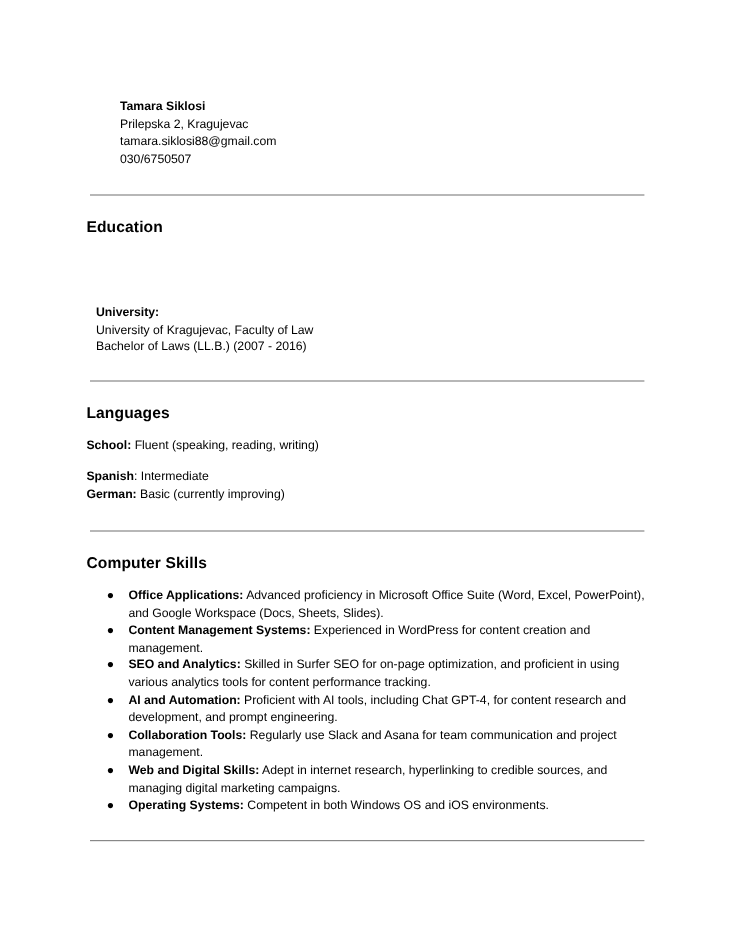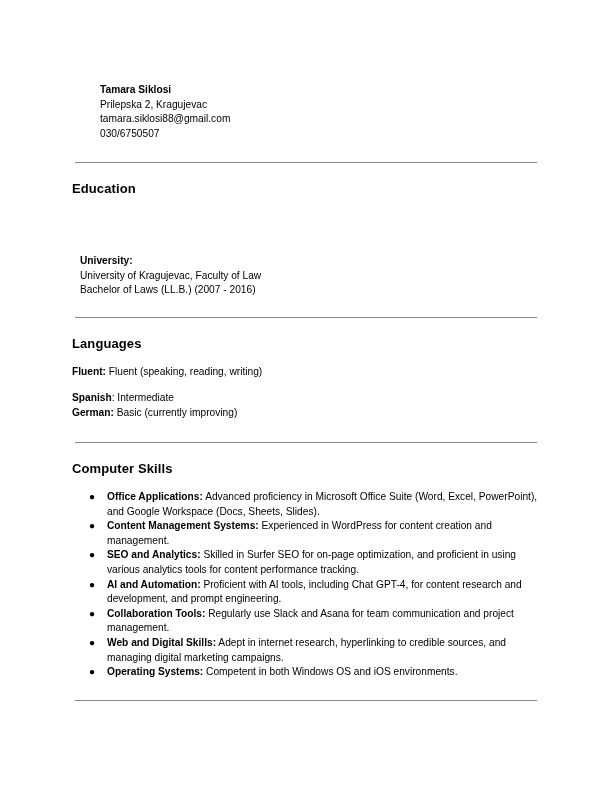--- a/index.html
+++ b/index.html
@@ -34,21 +34,21 @@
   <div class="line">University of Kragujevac, Faculty of Law</div>
   <div class="line">Bachelor of Laws (LL.B.) (2007 - 2016)</div>
 </div>
 <div class="abs" style="left:72px; top:265px;">
 </div>
 
 <div class="hr" style="top:317px;"></div>
 
 <div class="h2" style="top:336px;">Languages</div>
 <div class="abs line" style="left:72px; top:365px;">
-  <span class="b">Fluent:</span><span></span><span> Fluent (speaking, reading, writing)</span>
+  <span class="b">School:</span><span></span><span> Fluent (speaking, reading, writing)</span>
 </div>
 <div class="abs line" style="left:72px; top:391px;">
   <span class="b">Spanish</span><span>:</span><span> Intermediate</span>
 </div>
 <div class="abs line" style="left:72px; top:405.6px;">
   <span class="b">German:</span><span></span><span> Basic (currently improving)</span>
 </div>
 
 <div class="hr" style="top:442px;"></div>
 

